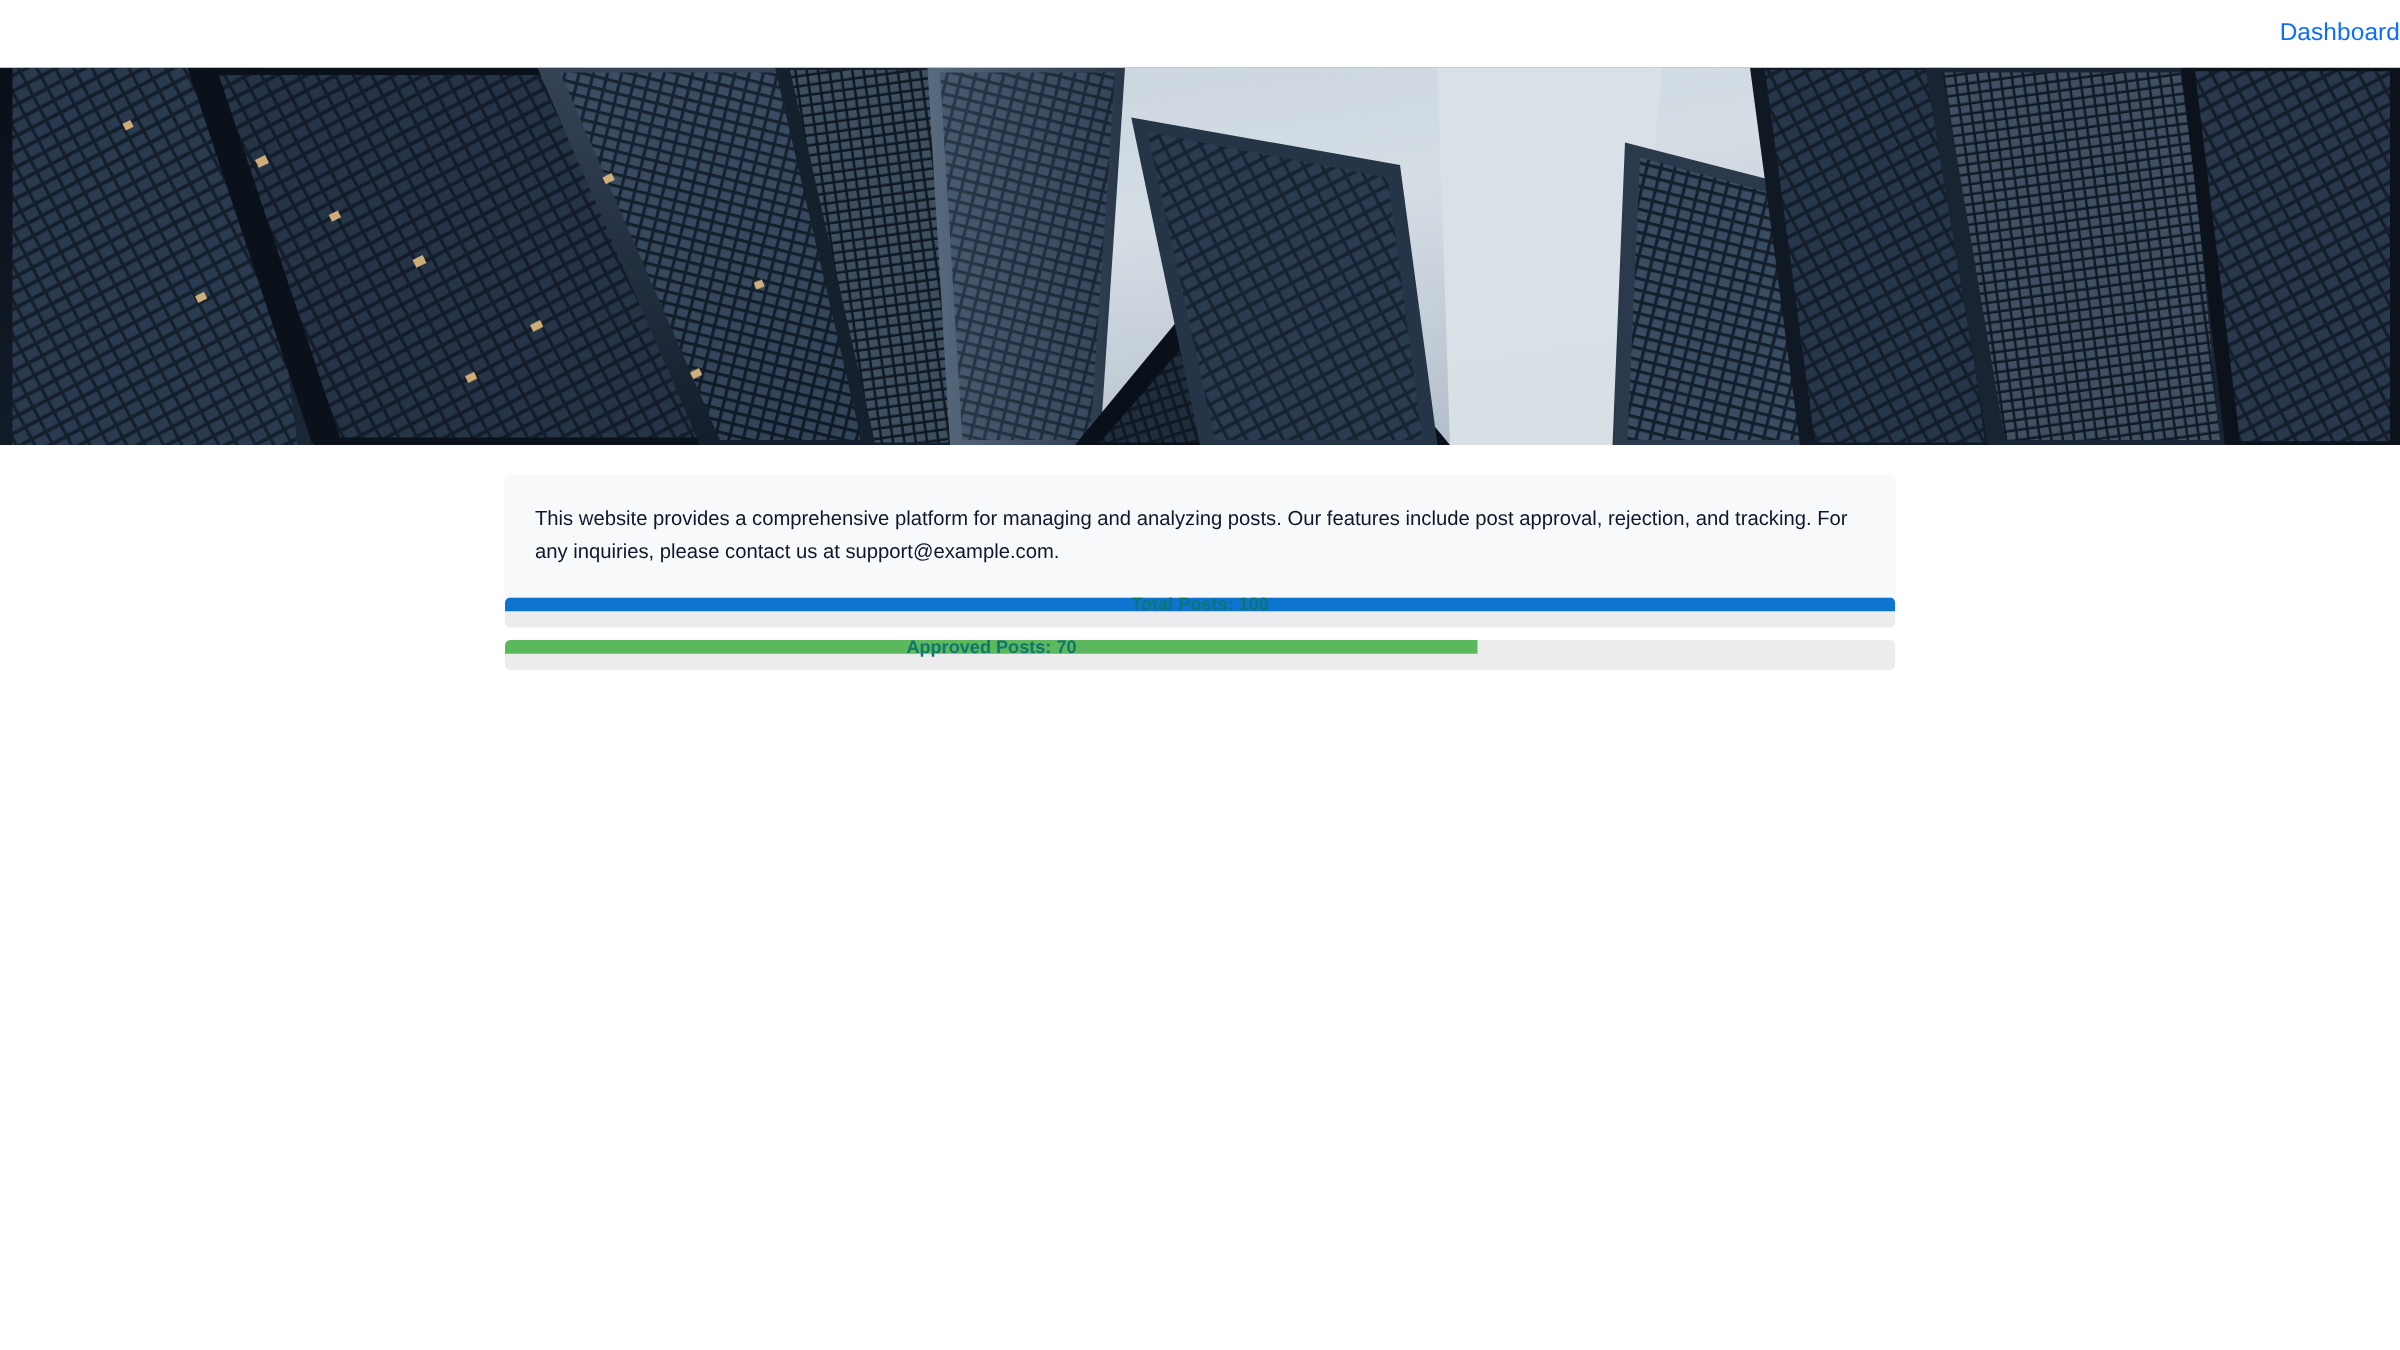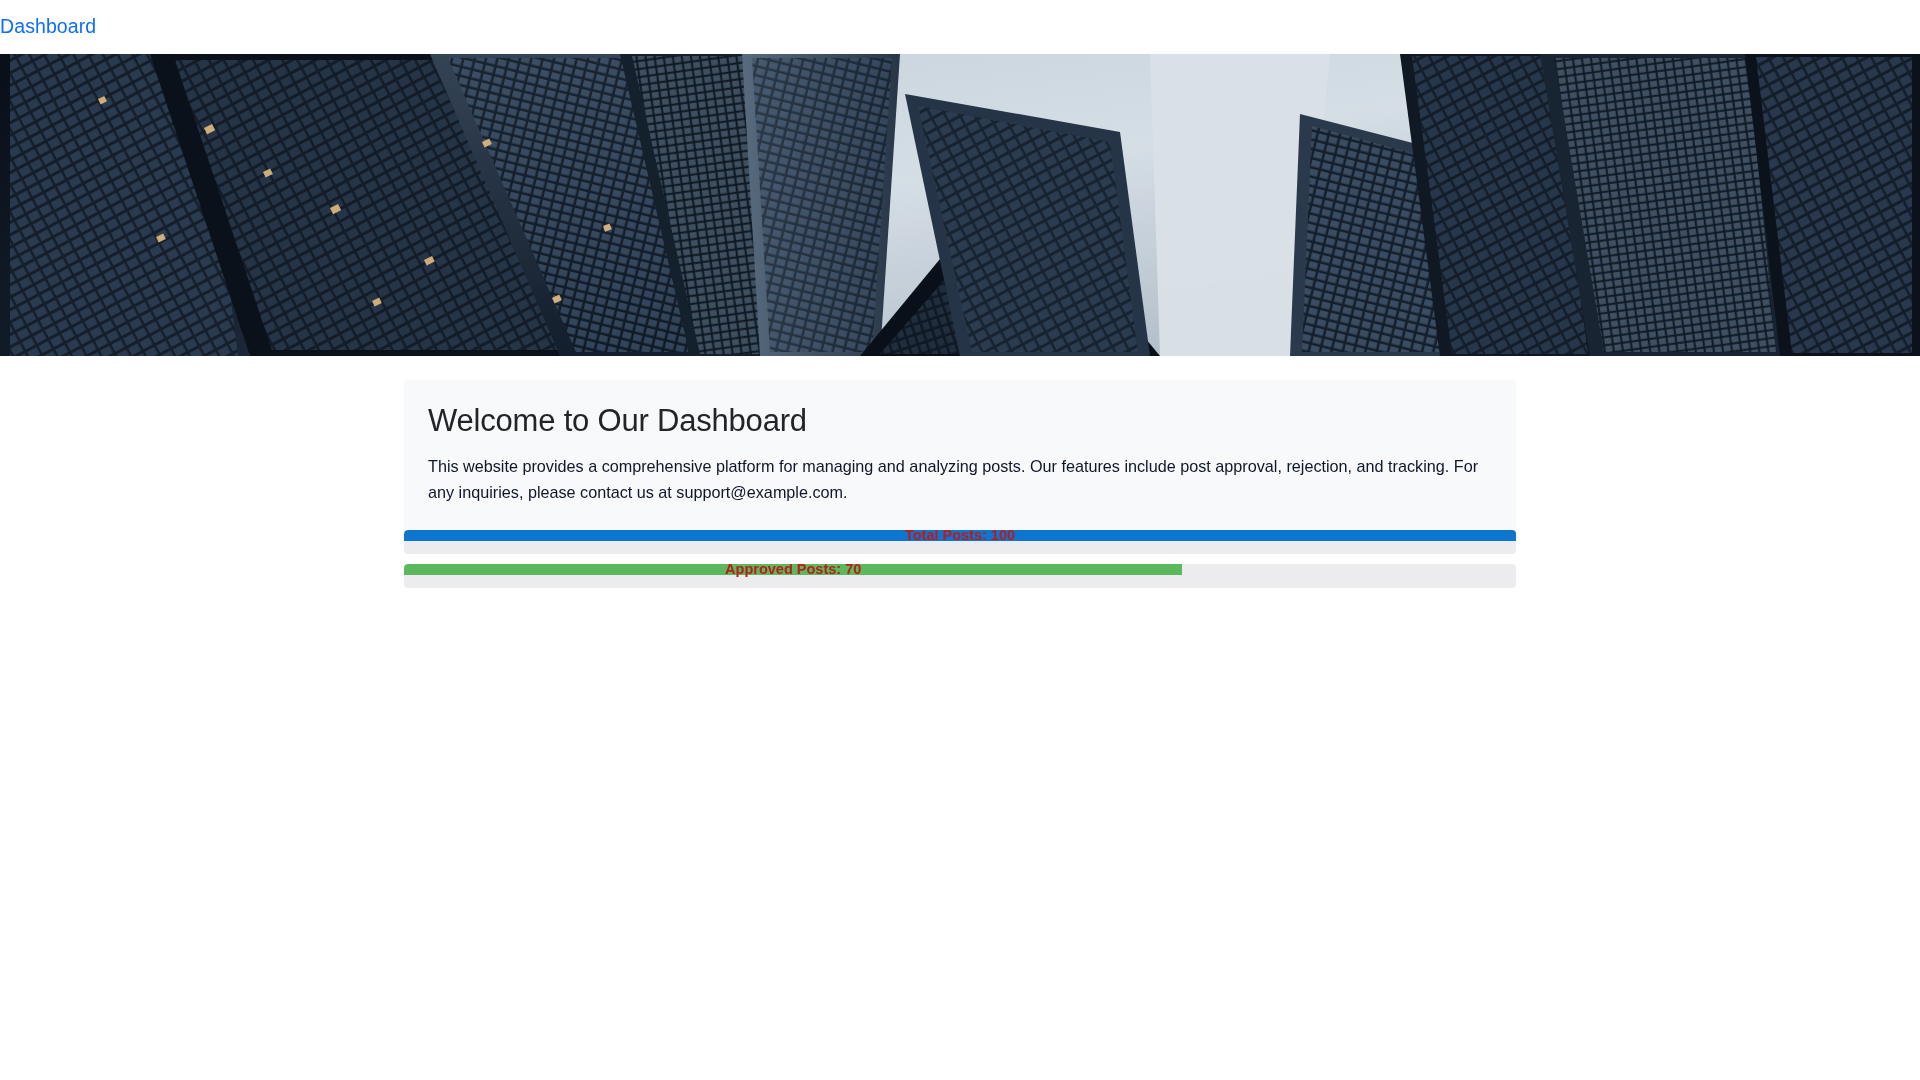--- a/index.html
+++ b/index.html
@@ -14,21 +14,21 @@
     overflow: hidden;
   }
 
   
   .navbar {
     width: 100%;
     height: 54px;
     background: #ffffff;
     display: flex;
     align-items: center;
-    justify-content: flex-start;
+    justify-content: flex-end;
     position: relative;
     z-index: 5;
   }
   .navbar-link {
     color: #0d6efd;
     font-size: 19.5px;
     line-height: 1;
     text-decoration: none;
     letter-spacing: 0.1px;
     cursor: pointer;
@@ -102,21 +102,21 @@
     border-radius: 4px 0 0 0;
   }
   .progress-label {
     position: absolute;
     left: 0;
     top: 0;
     height: 11px;
     display: flex;
     align-items: center;
     justify-content: center;
-    color: #b91c1c;
+    color: #0f766e;
     font-size: 14.5px;
     font-weight: 700;
     white-space: nowrap;
     pointer-events: none;
   }
 </style>
 </head>
 <body>
 
 <nav class="navbar">
@@ -213,21 +213,20 @@
       <rect x="98" y="45" width="7" height="6" transform="rotate(-26 98 45)"></rect>
     </g>
 
     <rect x="0" y="0" width="1920" height="302" fill="#000" opacity="0.06"></rect>
   </svg>
 </div>
 
 <div class="container">
 
   <section class="welcome-card">
-    <h1 class="welcome-title">Welcome to Our Dashboard</h1>
     <p class="welcome-text">This website provides a comprehensive platform for managing and analyzing posts. Our features include post approval, rejection, and tracking. For any inquiries, please contact us at support@example.com.</p>
   </section>
 
   <section>
 
     <div>
 
       <div class="progress-track">
         <div class="progress-fill" style="width:100%;background:#0d74cf;"></div>
         <div class="progress-label" style="width:100%;">Total Posts: 100</div>

